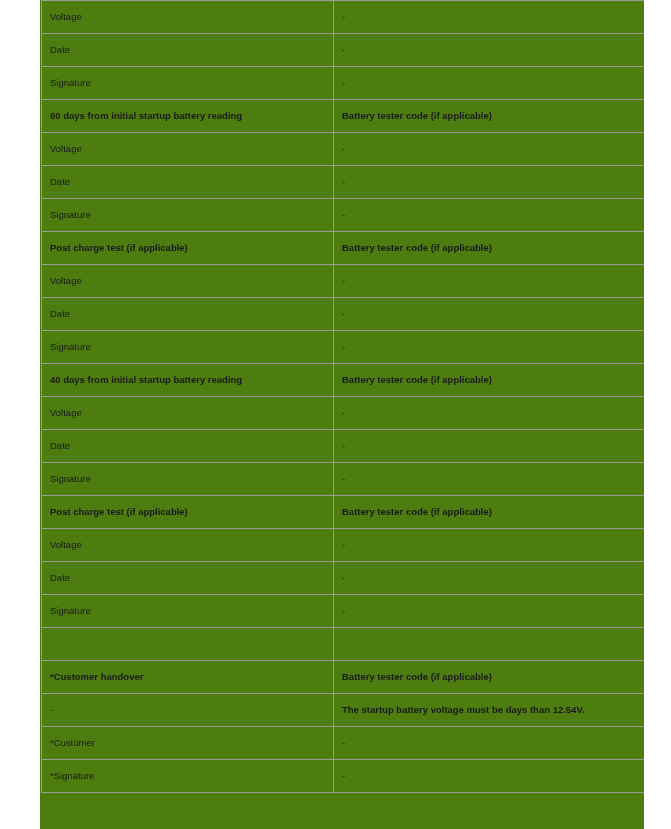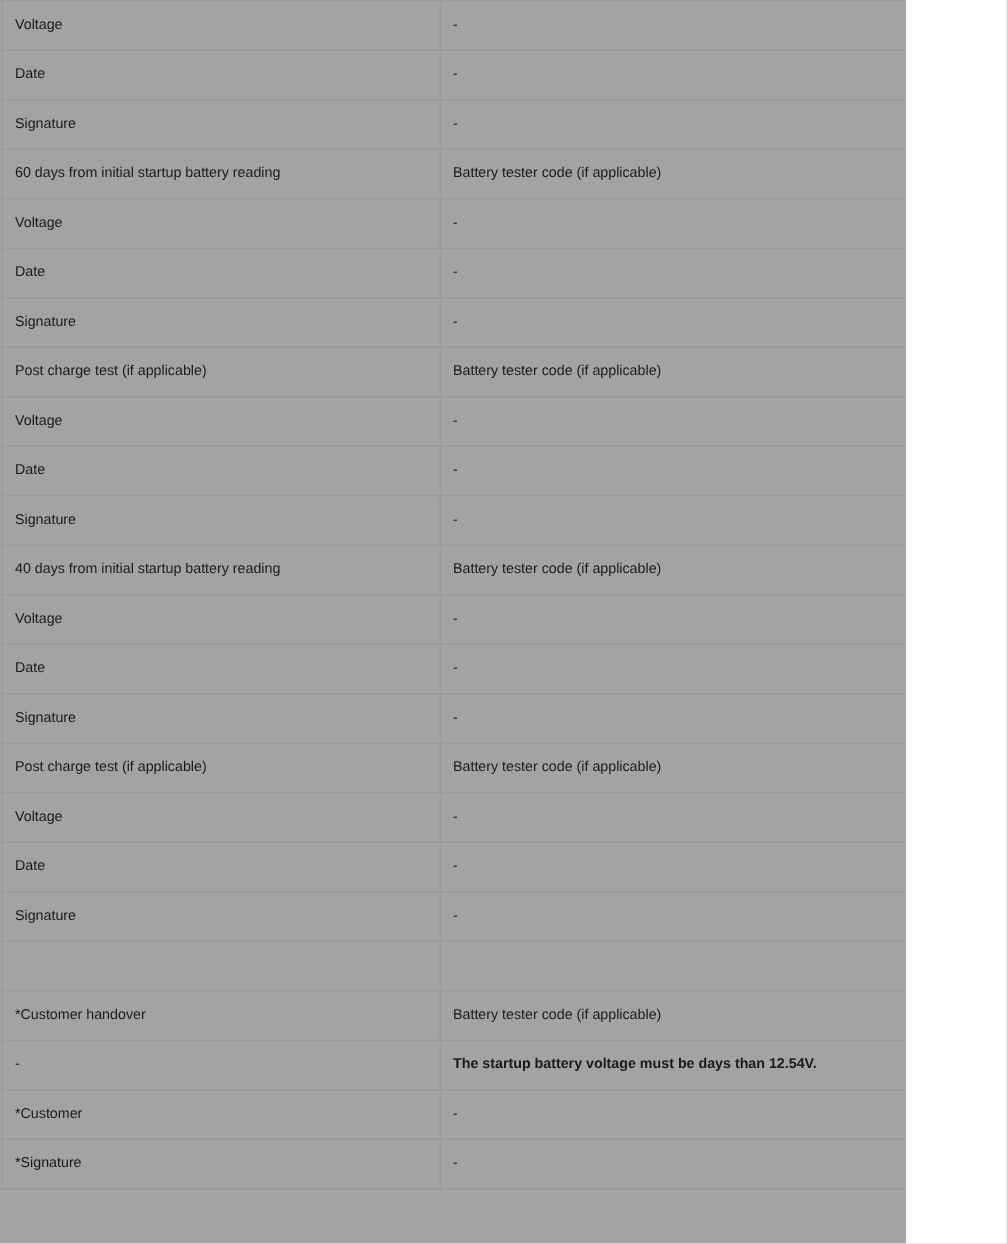--- a/index.html
+++ b/index.html
@@ -8,44 +8,45 @@
     background: #ffffff;
   }
   body {
     font-family: "Liberation Sans", sans-serif;
     color: #1a1a1a;
   }
   .page {
     width: 604px;
     height: 829px;
     box-sizing: border-box;
-    background: #a3a3a3;
+    background: #4d7c0f;
     position: relative;
     overflow: hidden;
+    margin-left: 40px;
   }
   table.battery-table {
     border-collapse: collapse;
     width: 669px;
     margin: 0 1px;
     table-layout: fixed;
   }
   table.battery-table col.c1 { width: 292px; }
   table.battery-table col.c2 { width: 377px; }
   table.battery-table td {
     border: 1px solid #9a9a9a;
     padding: 8px 8px 9px 8px;
     font-size: 9.5px;
     line-height: 1.2;
     vertical-align: middle;
     height: 15px;
     color: #1a1a1a;
     word-wrap: break-word;
   }
   table.battery-table tr.header-row td {
-    font-weight: normal;
+    font-weight: bold;
     font-size: 9.5px;
   }
   table.battery-table td.bold {
     font-weight: bold;
   }
   table.battery-table tr.empty-row td {
     height: 15px;
   }
 </style>
 </head>

